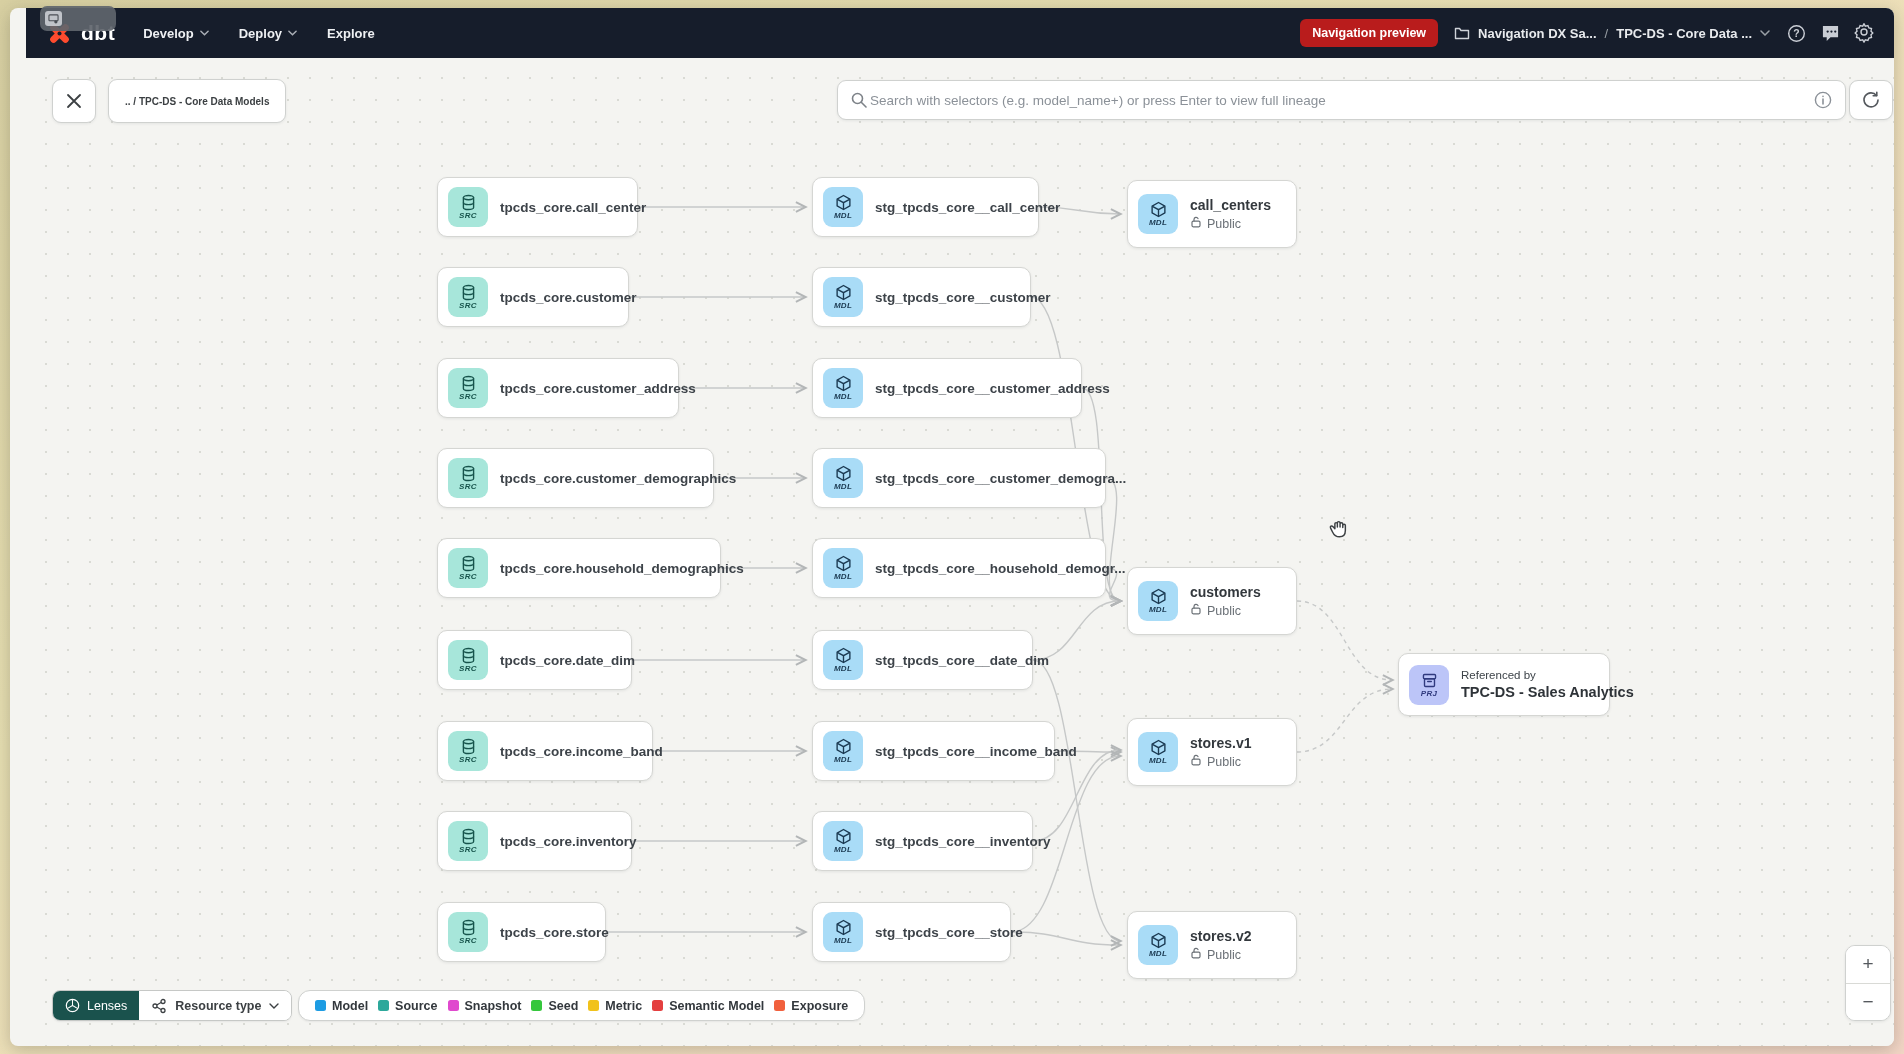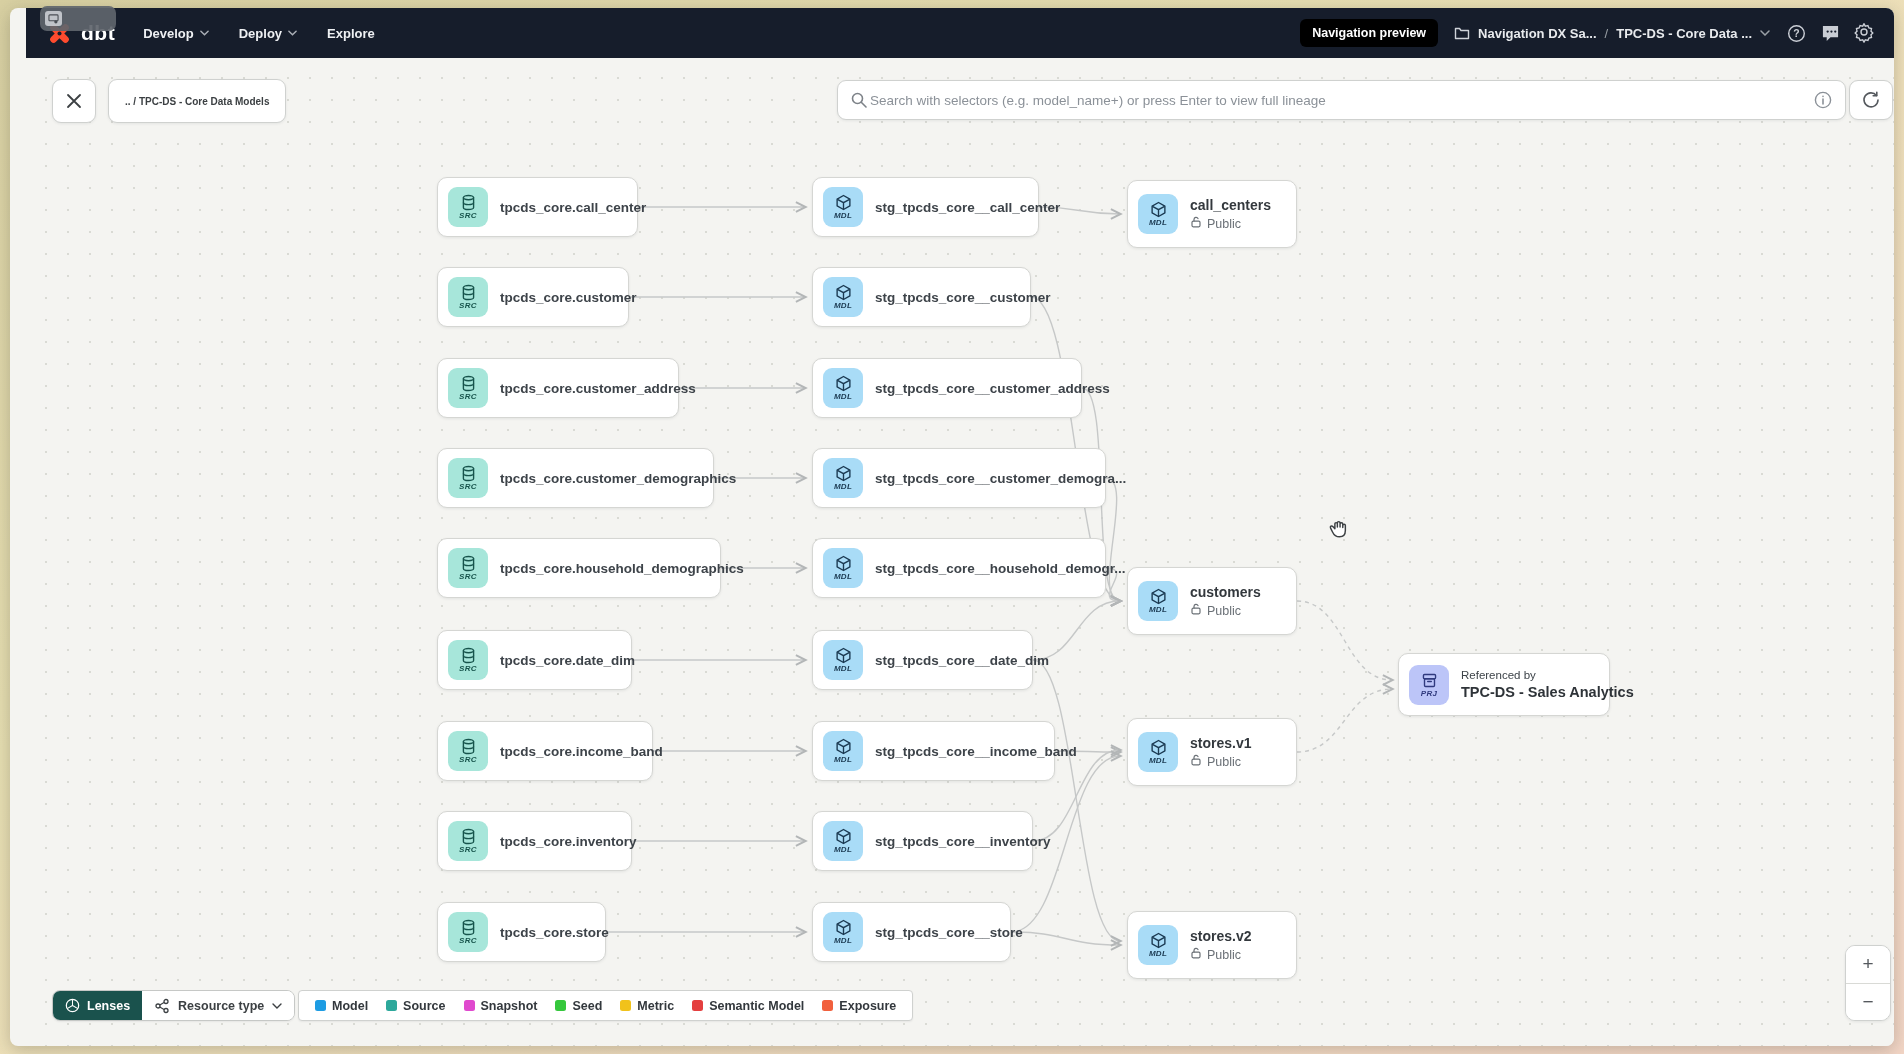--- a/index.html
+++ b/index.html
@@ -12,21 +12,21 @@
   
   .topbar { position:relative; height:50px; background:#161d2b; display:flex; align-items:center;
     justify-content:space-between; padding:0 20px; z-index:30; }
   .topbar-left { display:flex; align-items:center; gap:28px; }
   .logo { display:flex; align-items:center; gap:8px; }
   .logo-text { color:#fff; font-size:21px; font-weight:700; letter-spacing:.5px; }
   .nav { display:flex; align-items:center; gap:30px; }
   .nav-item { display:flex; align-items:center; gap:6px; color:#eef0f3; font-size:13px; font-weight:700; cursor:pointer; }
   .nav-item svg { opacity:.8; }
   .topbar-right { display:flex; align-items:center; gap:16px; }
-  .preview-badge { background:#000000; color:#fff; font-size:12.5px; font-weight:700;
+  .preview-badge { background:#b91c1c; color:#fff; font-size:12.5px; font-weight:700;
     padding:7px 12px; border-radius:6px; }
   .proj-crumb { display:flex; align-items:center; gap:8px; color:#e8eaed; font-size:13px; font-weight:700; }
   .proj-crumb .sep { color:#9aa0a6; font-weight:400; }
   .hdr-icons { display:flex; align-items:center; gap:14px; }
   .hdr-icon { width:20px; height:20px; display:flex; align-items:center; justify-content:center; cursor:pointer; }
 
   
   .corner-tab { position:absolute; left:40px; top:6px; width:76px; height:25px;
     background:rgba(96,101,109,.92); border-radius:7px; z-index:60; display:flex; align-items:center; padding-left:5px; }
   .corner-tab .mini { width:17px; height:15px; background:rgba(210,213,218,.85); border-radius:3px;
@@ -66,25 +66,25 @@
   .ref-title { font-size:11.5px; color:#3d4349; }
   .ref-label { font-size:14.5px; font-weight:700; color:#2e3338; white-space:nowrap; }
 
   svg.edges { position:absolute; left:0; top:0; z-index:1; }
   .node, .float-card { z-index:5; }
 
   
   .lens-group { position:absolute; left:26px; top:932px; height:31px; display:flex; border:1px solid #c6c8c6;
     border-radius:8px; overflow:hidden; background:#fff; box-shadow:0 1px 2px rgba(16,24,40,.06); z-index:6; }
   .lens-btn { background:#1a524d; color:#fff; display:flex; align-items:center; gap:7px;
-    padding:0 12px; font-size:12.5px; font-weight:700; cursor:pointer; }
+    padding:0 12px; font-size:12.5px; font-weight:400; cursor:pointer; }
   .rtype-btn { display:flex; align-items:center; gap:8px; padding:0 12px; font-size:12.5px; font-weight:700;
     color:#3c4043; cursor:pointer; background:#fff; }
   .legend-box { position:absolute; left:272px; top:932px; height:31px; background:#fff; border:1px solid #cfd1cf;
-    border-radius:4px; display:flex; align-items:center; gap:18px; padding:0 16px;
+    border-radius:12px; display:flex; align-items:center; gap:10px; padding:0 16px;
     box-shadow:0 1px 2px rgba(16,24,40,.06); z-index:6; }
   .legend-item { display:flex; align-items:center; gap:6px; font-size:12.5px; font-weight:600; color:#33383d; }
   .swatch { width:11px; height:11px; border-radius:2.5px; display:inline-block; }
   .zoomctl { position:absolute; left:1819px; top:887px; width:46px; height:76px; background:#fff;
     border:1px solid #cfd1cf; border-radius:10px; display:flex; flex-direction:column; overflow:hidden;
     box-shadow:0 1px 3px rgba(16,24,40,.08); z-index:6; }
   .zoomctl button { flex:1; border:none; background:#fff; font-size:19px; color:#55595e; cursor:pointer;
     font-family:"Liberation Sans", sans-serif; }
   .zoomctl .divider { height:1px; background:#d9dad6; }
   .hand-cursor { position:absolute; left:1300px; top:455px; z-index:20; pointer-events:none; }

